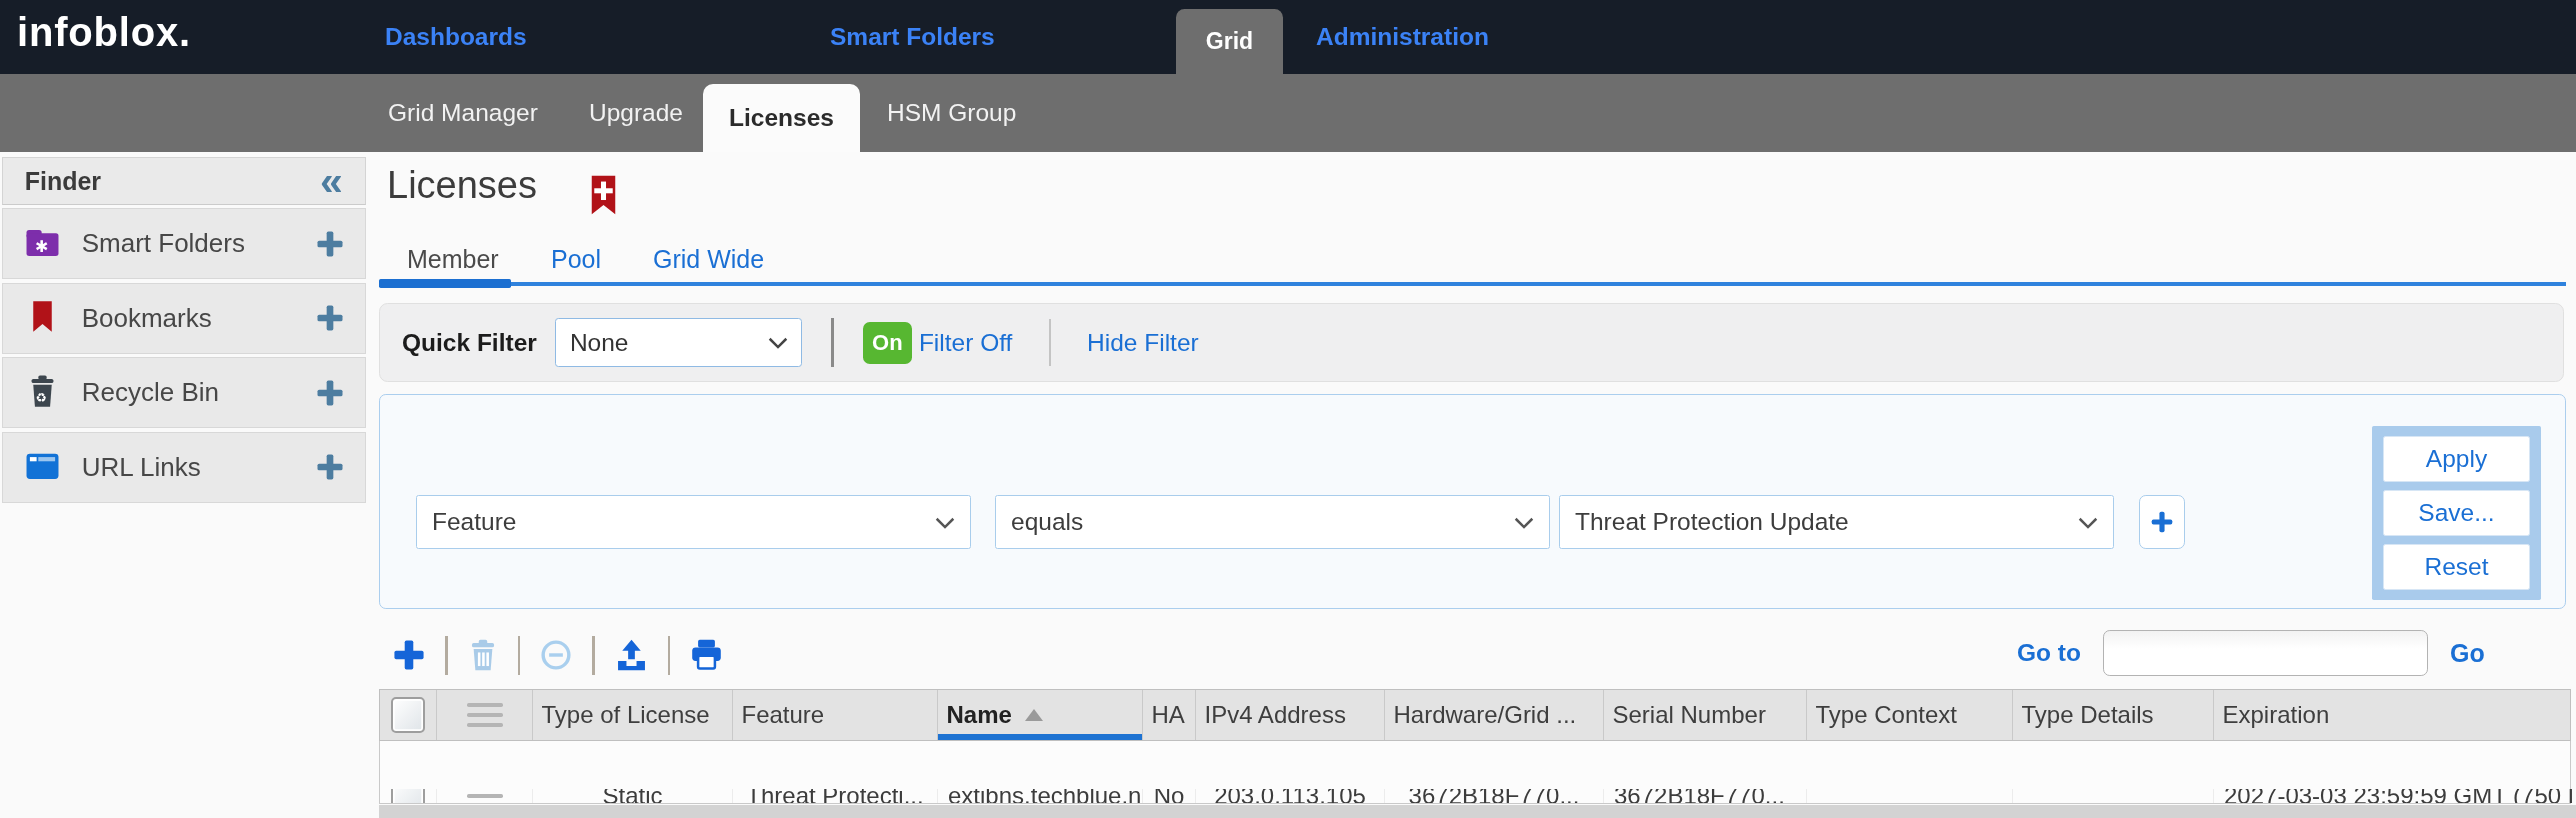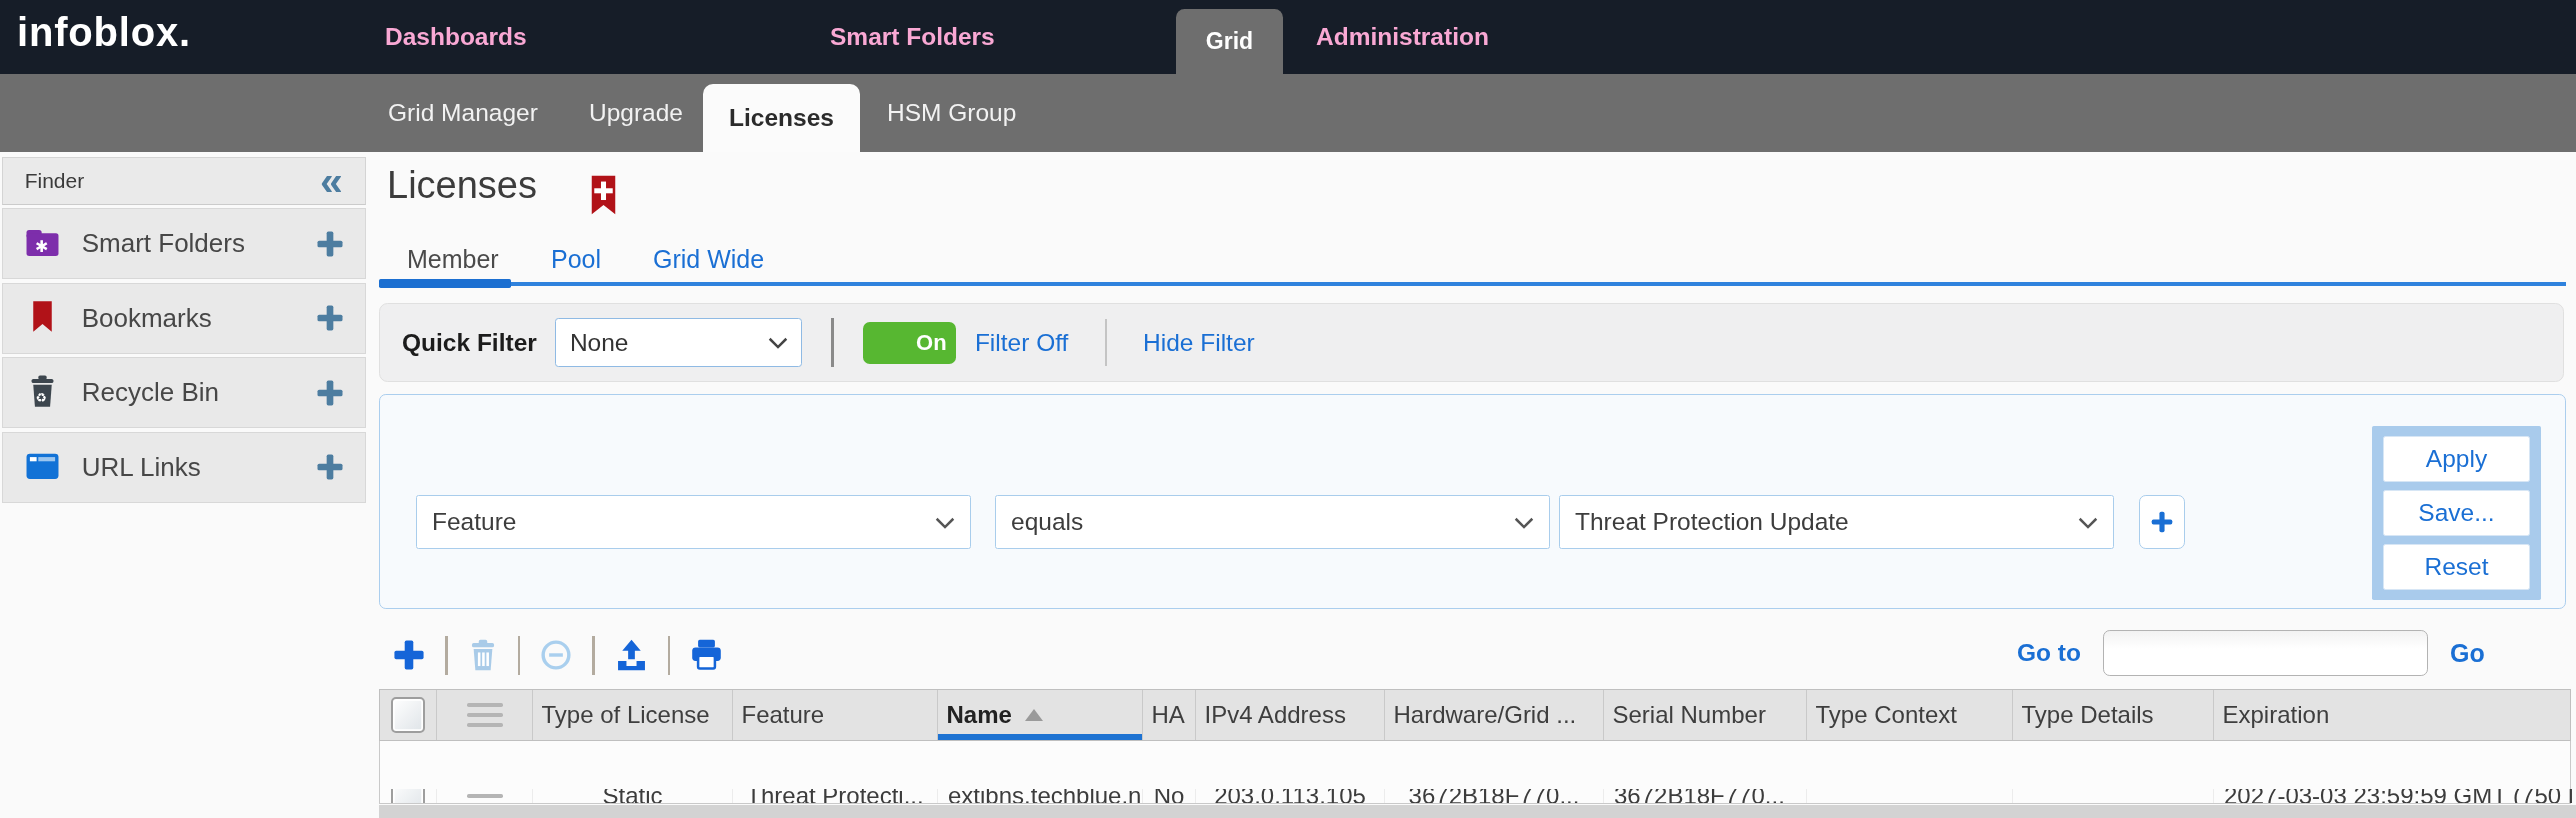--- a/index.html
+++ b/index.html
@@ -7,49 +7,49 @@
     position:relative;
     width:2576px;height:819px;
     overflow:hidden;
     background:#fafafa;
     font-family:"Liberation Sans",sans-serif;
     -webkit-font-smoothing:antialiased;
   }
   
   .topnav{position:absolute;left:0;top:0;width:2576px;height:74px;background:var(--topnav-bg,#161d28);}
   .logo{position:absolute;left:17px;top:10px;font-size:40px;font-weight:700;color:#fff;letter-spacing:0.8px;}
-  .nav-item{position:absolute;top:0;height:74px;display:flex;align-items:center;color:#f9a8d4;font-size:24.5px;font-weight:700;cursor:pointer;}
+  .nav-item{position:absolute;top:0;height:74px;display:flex;align-items:center;color:#3b82f6;font-size:24.5px;font-weight:700;cursor:pointer;}
   .nav-tab-active{position:absolute;left:1176px;top:8.5px;width:107px;height:66px;background:var(--subnav-bg,#6e6e6e);border-radius:8.5px 8.5px 0 0;display:flex;align-items:center;justify-content:center;color:#fff;font-size:23px;font-weight:700;cursor:pointer;}
   
   .subnav{position:absolute;left:0;top:74px;width:2576px;height:78px;background:var(--subnav-bg,#6e6e6e);}
   .subnav-item{position:absolute;top:0;height:78px;display:flex;align-items:center;color:#f2f2f2;font-size:24.5px;cursor:pointer;}
   .subnav-tab-active{position:absolute;left:703px;top:10px;width:157px;height:68px;background:#fbfbfb;border-radius:10px 10px 0 0;display:flex;align-items:center;justify-content:center;color:#2b2b2b;font-size:24.5px;font-weight:700;cursor:pointer;}
   
   .sidebar{position:absolute;left:1.7px;top:157px;width:364px;}
   .finder-header{height:46px;background:#eaeaea;border:0.8px solid #d4d4d4;border-bottom:1.7px solid #cbcbcb;display:flex;align-items:center;justify-content:space-between;padding:0 22px;}
-  .finder-title{font-size:21px;font-weight:400;color:#3b3b3b;}
+  .finder-title{font-size:25px;font-weight:700;color:#3b3b3b;}
   .collapse-icon{font-size:41px;line-height:34px;font-weight:700;color:var(--sidebar-icon-blue,#4d7da0);cursor:pointer;}
   .side-item{height:69px;background:#e9e9e9;border:0.8px solid #d8d8d8;margin-top:3.4px;display:flex;align-items:center;padding:0 20px;gap:20px;cursor:pointer;}
   .side-item .slabel{font-size:26px;color:#474747;flex:1;}
   .plusbtn{display:flex;align-items:center;cursor:pointer;}
   
   .page-title{position:absolute;left:387px;top:164px;font-size:38px;color:#3c3c3c;}
   .bookmark-add{position:absolute;left:590px;top:174px;cursor:pointer;}
   .ptab{position:absolute;top:245px;font-size:25px;cursor:pointer;}
   .ptab.active{color:#4a4a4a;}
   .ptab.inactive{color:var(--accent,#1a6fd4);}
   .tab-underline{position:absolute;left:379px;top:282px;width:2187px;height:4.2px;background:#2f82dd;}
   .tab-underline-active{position:absolute;left:379px;top:279px;width:132px;height:8.5px;background:#1b6fd1;border-radius:1.7px;}
   
   .quickbar{position:absolute;left:379px;top:303px;width:2185px;height:79px;background:#efeff0;border:0.8px solid #e0e0e0;border-radius:8.5px;display:flex;align-items:center;padding:0 22px;box-sizing:border-box;}
   .qf-label{font-size:24.5px;font-weight:700;color:#1c1c1c;margin-right:18.6px;}
   .qf-select{width:247px;height:49px;background:#fff;border:1.7px solid #8fbae4;border-radius:3.4px;display:flex;align-items:center;justify-content:space-between;padding:0 13.5px;box-sizing:border-box;font-size:24.5px;color:#333;cursor:pointer;}
   .qdiv1{width:2.5px;height:49px;background:#8a8a8a;margin:0 29px;}
   .qdiv2{width:1.7px;height:47px;background:#c4c4c4;margin:0 36px 0 37px;}
-  .on-btn{width:49px;height:42px;background:var(--green,#57b731);border-radius:6.8px;color:#fff;font-size:22px;font-weight:700;display:flex;align-items:center;justify-content:center;margin-right:19px;cursor:pointer;padding-left:44px;}
+  .on-btn{width:49px;height:42px;background:var(--green,#57b731);border-radius:6.8px;color:#fff;font-size:22px;font-weight:700;display:flex;align-items:center;justify-content:center;margin-right:7px;cursor:pointer;}
   .blue-link{color:var(--accent,#1a6fd4);font-size:24.5px;cursor:pointer;}
   
   .filterpanel{position:absolute;left:379px;top:394px;width:2187px;height:215px;background:var(--panel-bg,#f7fafd);border:1.7px solid var(--panel-border,#abceee);border-radius:6.8px;box-sizing:border-box;}
   .dd{position:absolute;height:54px;background:#fff;border:1.7px solid #a9cdec;border-radius:2.5px;display:flex;align-items:center;justify-content:space-between;padding:0 15px;box-sizing:border-box;font-size:24.5px;color:#3d3d3d;cursor:pointer;}
   #dd-field{left:36px;top:100px;width:555px;}
   #dd-op{left:609px;top:100px;width:555px;margin-left:6px;}
   #dd-value{left:1179px;top:100px;width:555px;}
   .add-cond{position:absolute;left:1759px;top:100px;width:46px;height:54px;background:#fff;border:1.7px solid #a9cdec;border-radius:6.8px;box-sizing:border-box;display:flex;align-items:center;justify-content:center;cursor:pointer;}
   .btn-panel{position:absolute;left:1992px;top:31px;width:169px;height:174px;background:var(--panel-blue,#a9cbec);border-radius:1.7px;display:flex;flex-direction:column;align-items:center;justify-content:center;gap:7.6px;text-align:right;}
   .fbtn{width:145px;height:44px;background:#fff;border:0.8px solid #d7e6f5;border-radius:2.5px;color:var(--accent,#1a6fd4);font-size:24.5px;display:flex;align-items:center;justify-content:center;cursor:pointer;}

